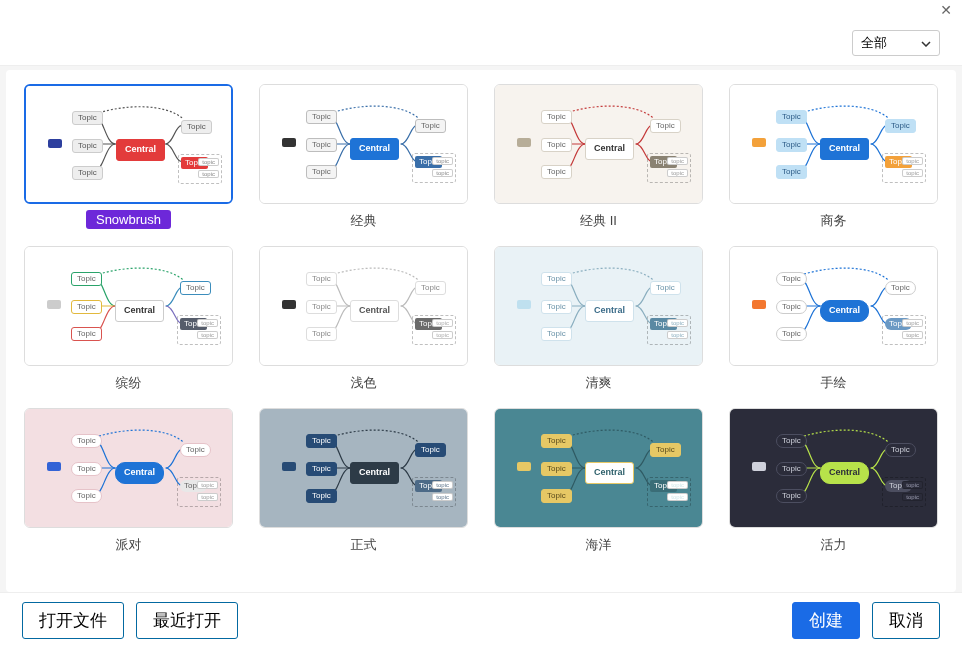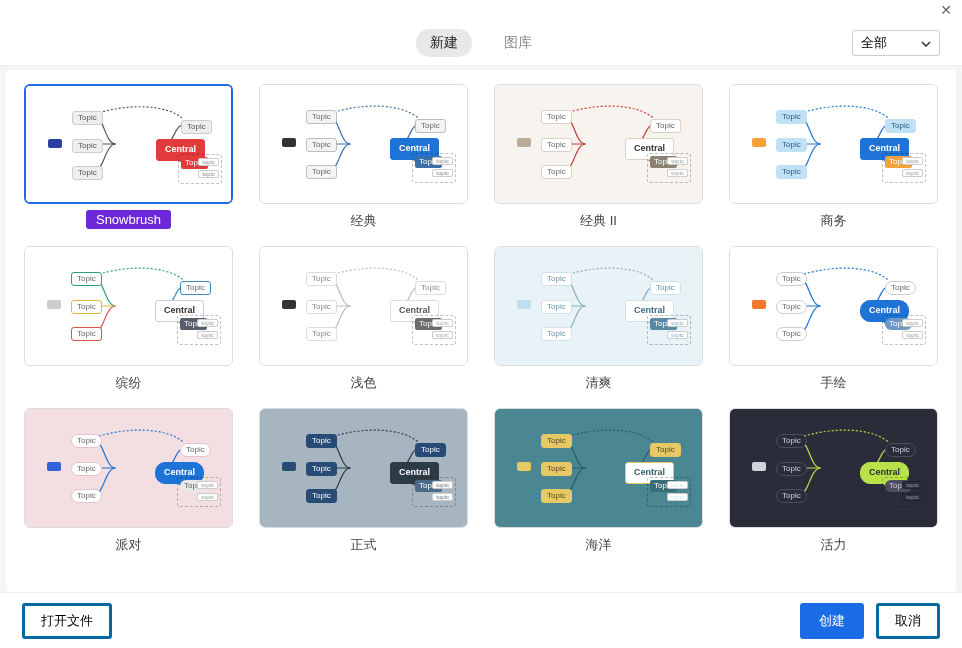--- a/index.html
+++ b/index.html
@@ -81,21 +81,21 @@
   .tpl-label {
     margin-top: 6px; margin-bottom: 6px;
     font-size: 13px; color: #444;
     padding: 2px 10px; border-radius: 3px;
   }
   .tpl.selected .tpl-label { background: #6d28d9; color: #fff; }
 
   
   .mm { position: absolute; inset: 0; font-size: 8px; }
   .node { position: absolute; border-radius: 3px; padding: 1px 5px; line-height: 1.3; }
-  .central { left: 90px; top: 53px; font-size: 9px; padding: 4px 8px; font-weight: bold; margin-left: 40px; }
+  .central { left: 90px; top: 53px; font-size: 9px; padding: 4px 8px; font-weight: bold; }
   .tL1 { left: 46px; top: 25px; }  
   .tL2 { left: 46px; top: 53px; }  
   .tL3 { left: 46px; top: 80px; }  
   .tR1 { left: 155px; top: 34px; } 
   .float { left: 22px; top: 53px; width: 14px; height: 9px; border-radius: 2px; }
   .sub-wrap {
     position: absolute; left: 152px; top: 68px;
     width: 44px; height: 30px;
     border: 1px dashed rgba(0,0,0,.25); border-radius: 3px;
   }
@@ -108,39 +108,35 @@
   .footer {
     height: 56px;
     background: #fff;
     display: flex;
     align-items: center;
     padding: 0 22px;
     gap: 12px;
     border-top: 1px solid #eee;
   }
   .footer .spacer { flex: 1; }
-  .btn { font-size: 13px; padding: 6px 16px; border: 3px solid #0369a1; background: #fff; border-radius: 3px; cursor: pointer; }
+  .btn { font-size: 17px; padding: 6px 16px; border: 1px solid #0369a1; background: #fff; border-radius: 3px; cursor: pointer; }
   .btn-primary { background: #1a6be6; border-color: #1a6be6; color: #fff; min-width: 62px; }
 
   
   .scroll-area::-webkit-scrollbar { width:8px; }
   .scroll-area::-webkit-scrollbar-thumb { background:#ccc; border-radius:4px; }
 </style>
 </head>
 <body>
 
 <div class="titlebar">
   <span class="close-x">✕</span>
 </div>
 
 <div class="header">
-  <div class="tabs-wrap" id="tabs-wrap">
-      <div class="tab active">新建</div>
-      <div class="tab">图库</div>
-    </div>
   <div class="filter">
     <span>全部</span>
     <span class="chev">
       <svg width="10" height="6" viewBox="0 0 10 6">
           <path d="M1 1 L5 5 L9 1" fill="none" stroke="#333" stroke-width="1.5"></path>
         </svg>
     </span>
   </div>
 </div>
 
@@ -456,16 +452,17 @@
     </div>
   </div>
         </div>
     <div class="tpl-label">活力</div>
       </div>
     </div>
 </div>
 
 <div class="footer">
   <button class="btn">打开文件</button>
+  <button class="btn">最近打开</button>
   <div class="spacer"></div>
   <button class="btn btn-primary">创建</button>
   <button class="btn">取消</button>
 </div>
 
 </body></html>

